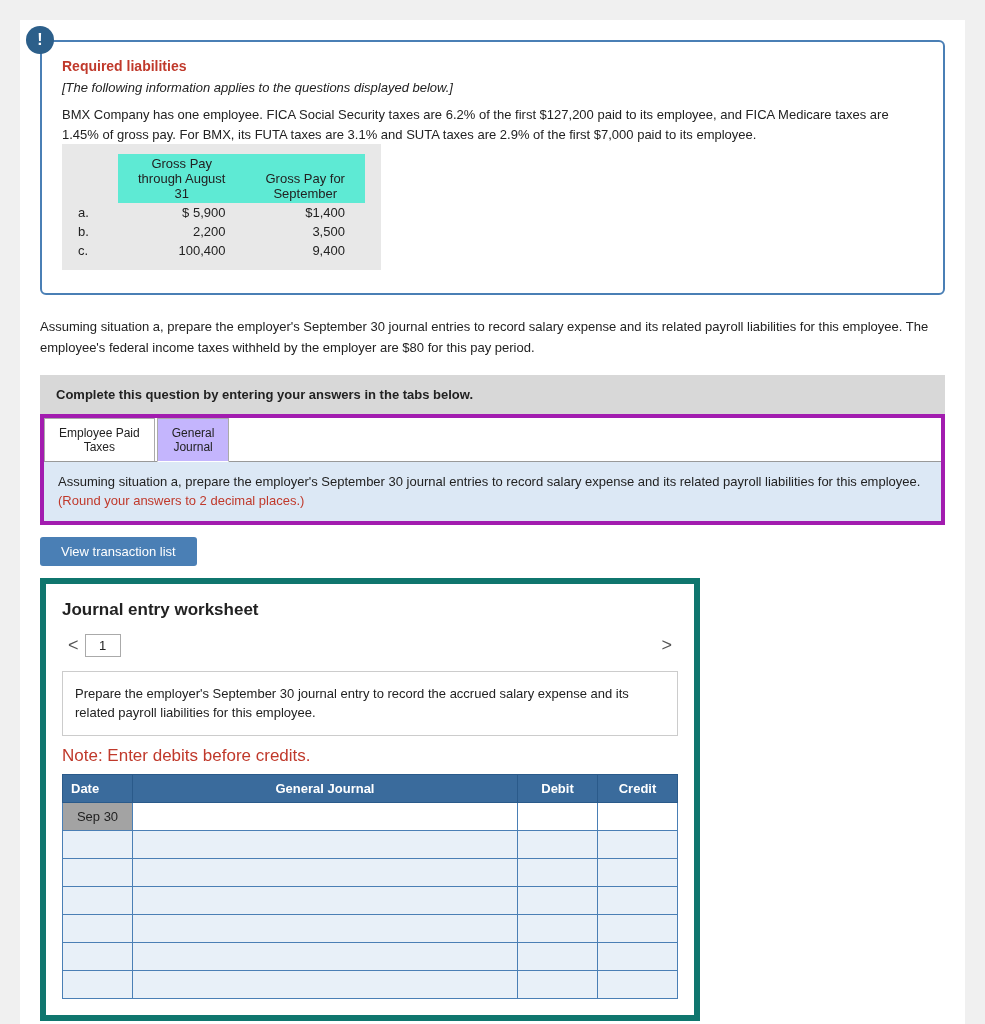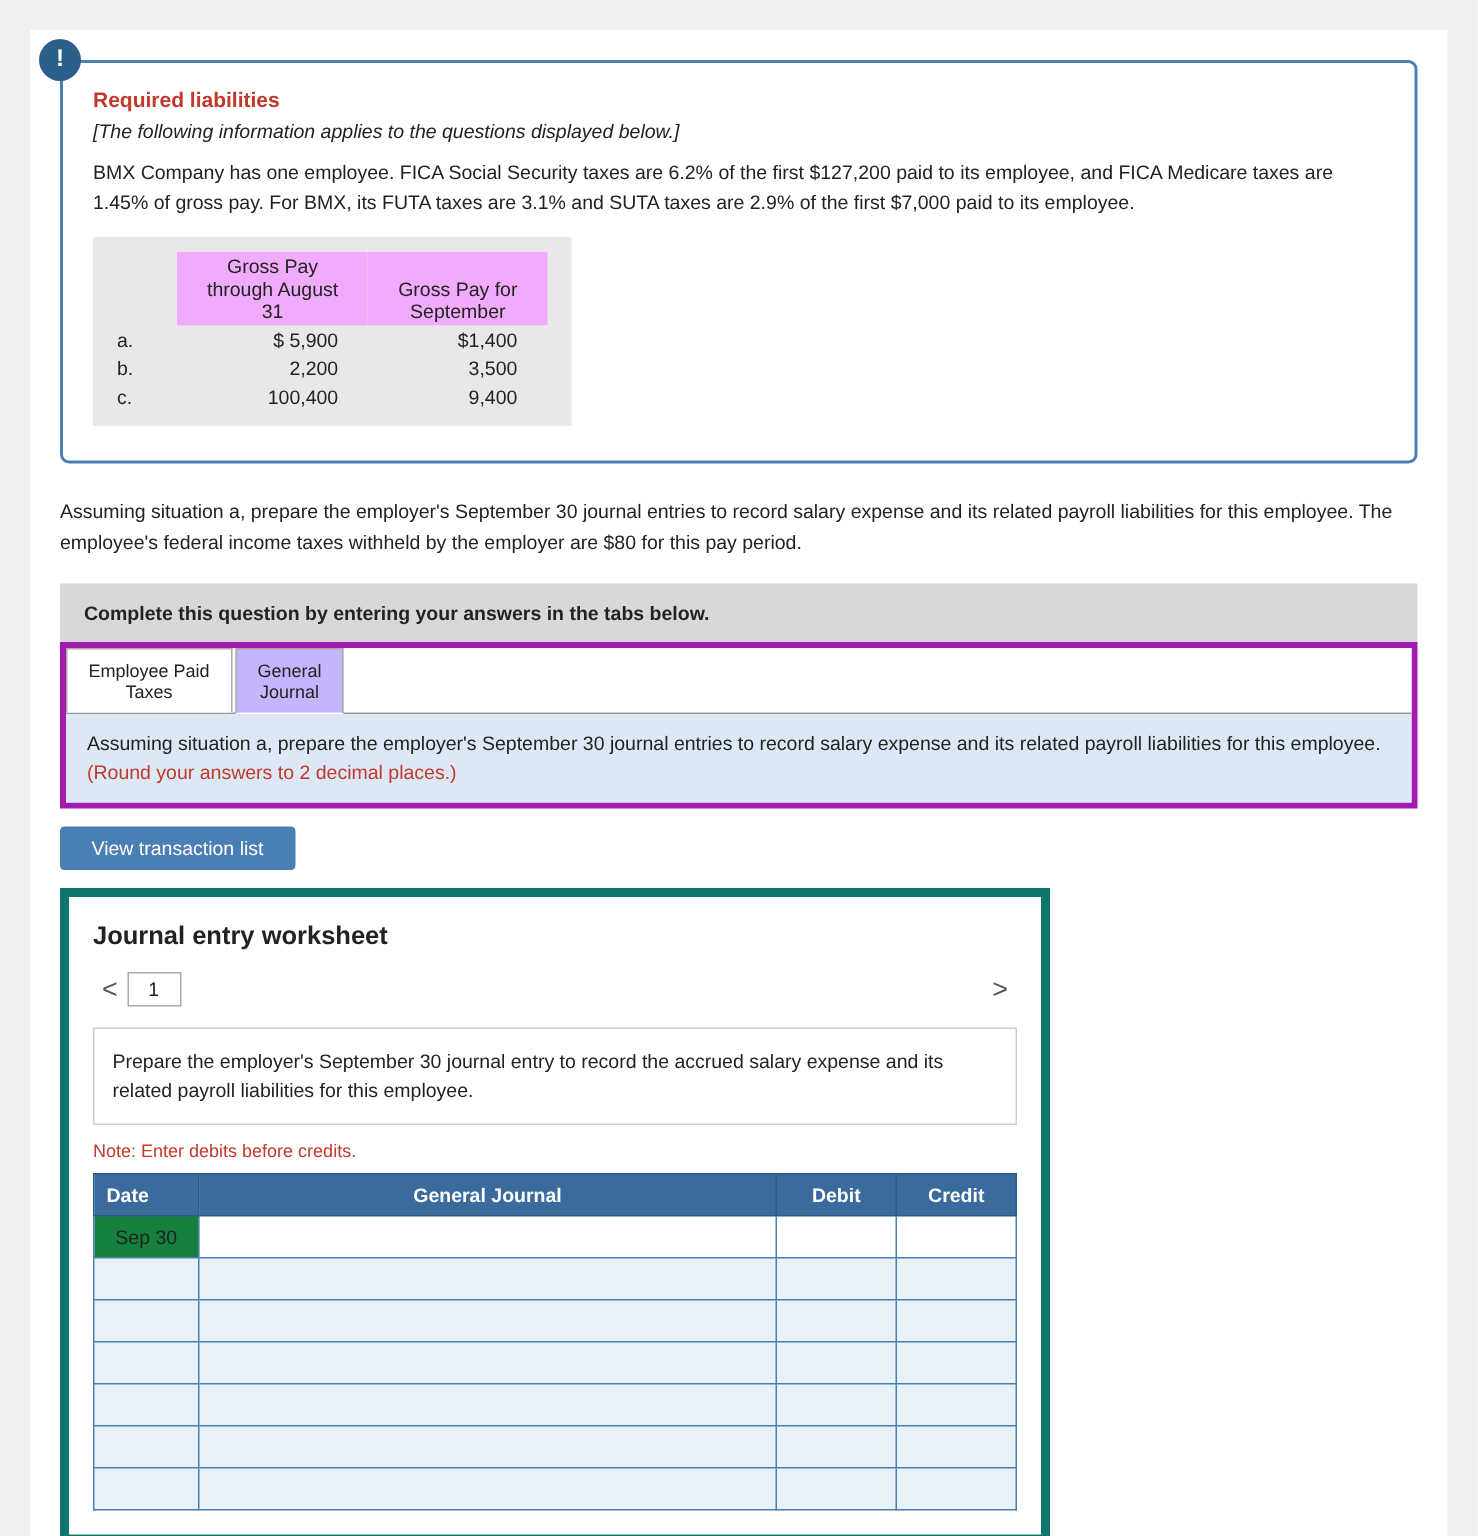--- a/index.html
+++ b/index.html
@@ -48,38 +48,37 @@
     }
     .info-subtitle {
       font-style: italic;
       font-size: 13px;
       margin-bottom: 10px;
       color: #222;
     }
     .info-body {
       font-size: 13px;
       line-height: 1.5;
-      margin-bottom: 14px;
     }
 
     
     .inner-table-wrapper {
       background: #e8e8e8;
       padding: 10px 16px;
       display: inline-block;
     }
     .inner-table {
       border-collapse: collapse;
       font-size: 13px;
     }
     .inner-table th {
       text-align: center;
       font-weight: normal;
       padding: 2px 20px;
-      background: #f0abfc;
+      background: #5eead4;
       border: none;
       vertical-align: bottom;
     }
     .inner-table td {
       padding: 2px 20px;
       text-align: right;
       background: #e8e8e8;
     }
     .inner-table td.label {
       text-align: left;
@@ -187,21 +186,21 @@
     .description-box {
       border: 1px solid #ccc;
       padding: 12px;
       font-size: 13px;
       line-height: 1.5;
       margin-bottom: 10px;
       color: #222;
     }
     .note-text {
       color: #c0392b;
-      font-size: 12px;
+      font-size: 17px;
       margin-bottom: 8px;
     }
 
     
     .journal-table {
       width: 100%;
       border-collapse: collapse;
       font-size: 13px;
     }
     .journal-table th {
@@ -213,21 +212,21 @@
     }
     .journal-table th.left { text-align: left; }
     .journal-table td {
       border: 1px solid #4a7fb5;
       padding: 5px 8px;
       height: 28px;
     }
     .journal-table td.date-col {
       width: 70px;
       text-align: center;
-      background: #15803d;
+      background: #a3a3a3;
     }
     .journal-table td.journal-col {
       background: #fff;
     }
     .journal-table td.debit-col,
     .journal-table td.credit-col {
       width: 80px;
       background: #fff;
     }
     .journal-table tr.empty td {

